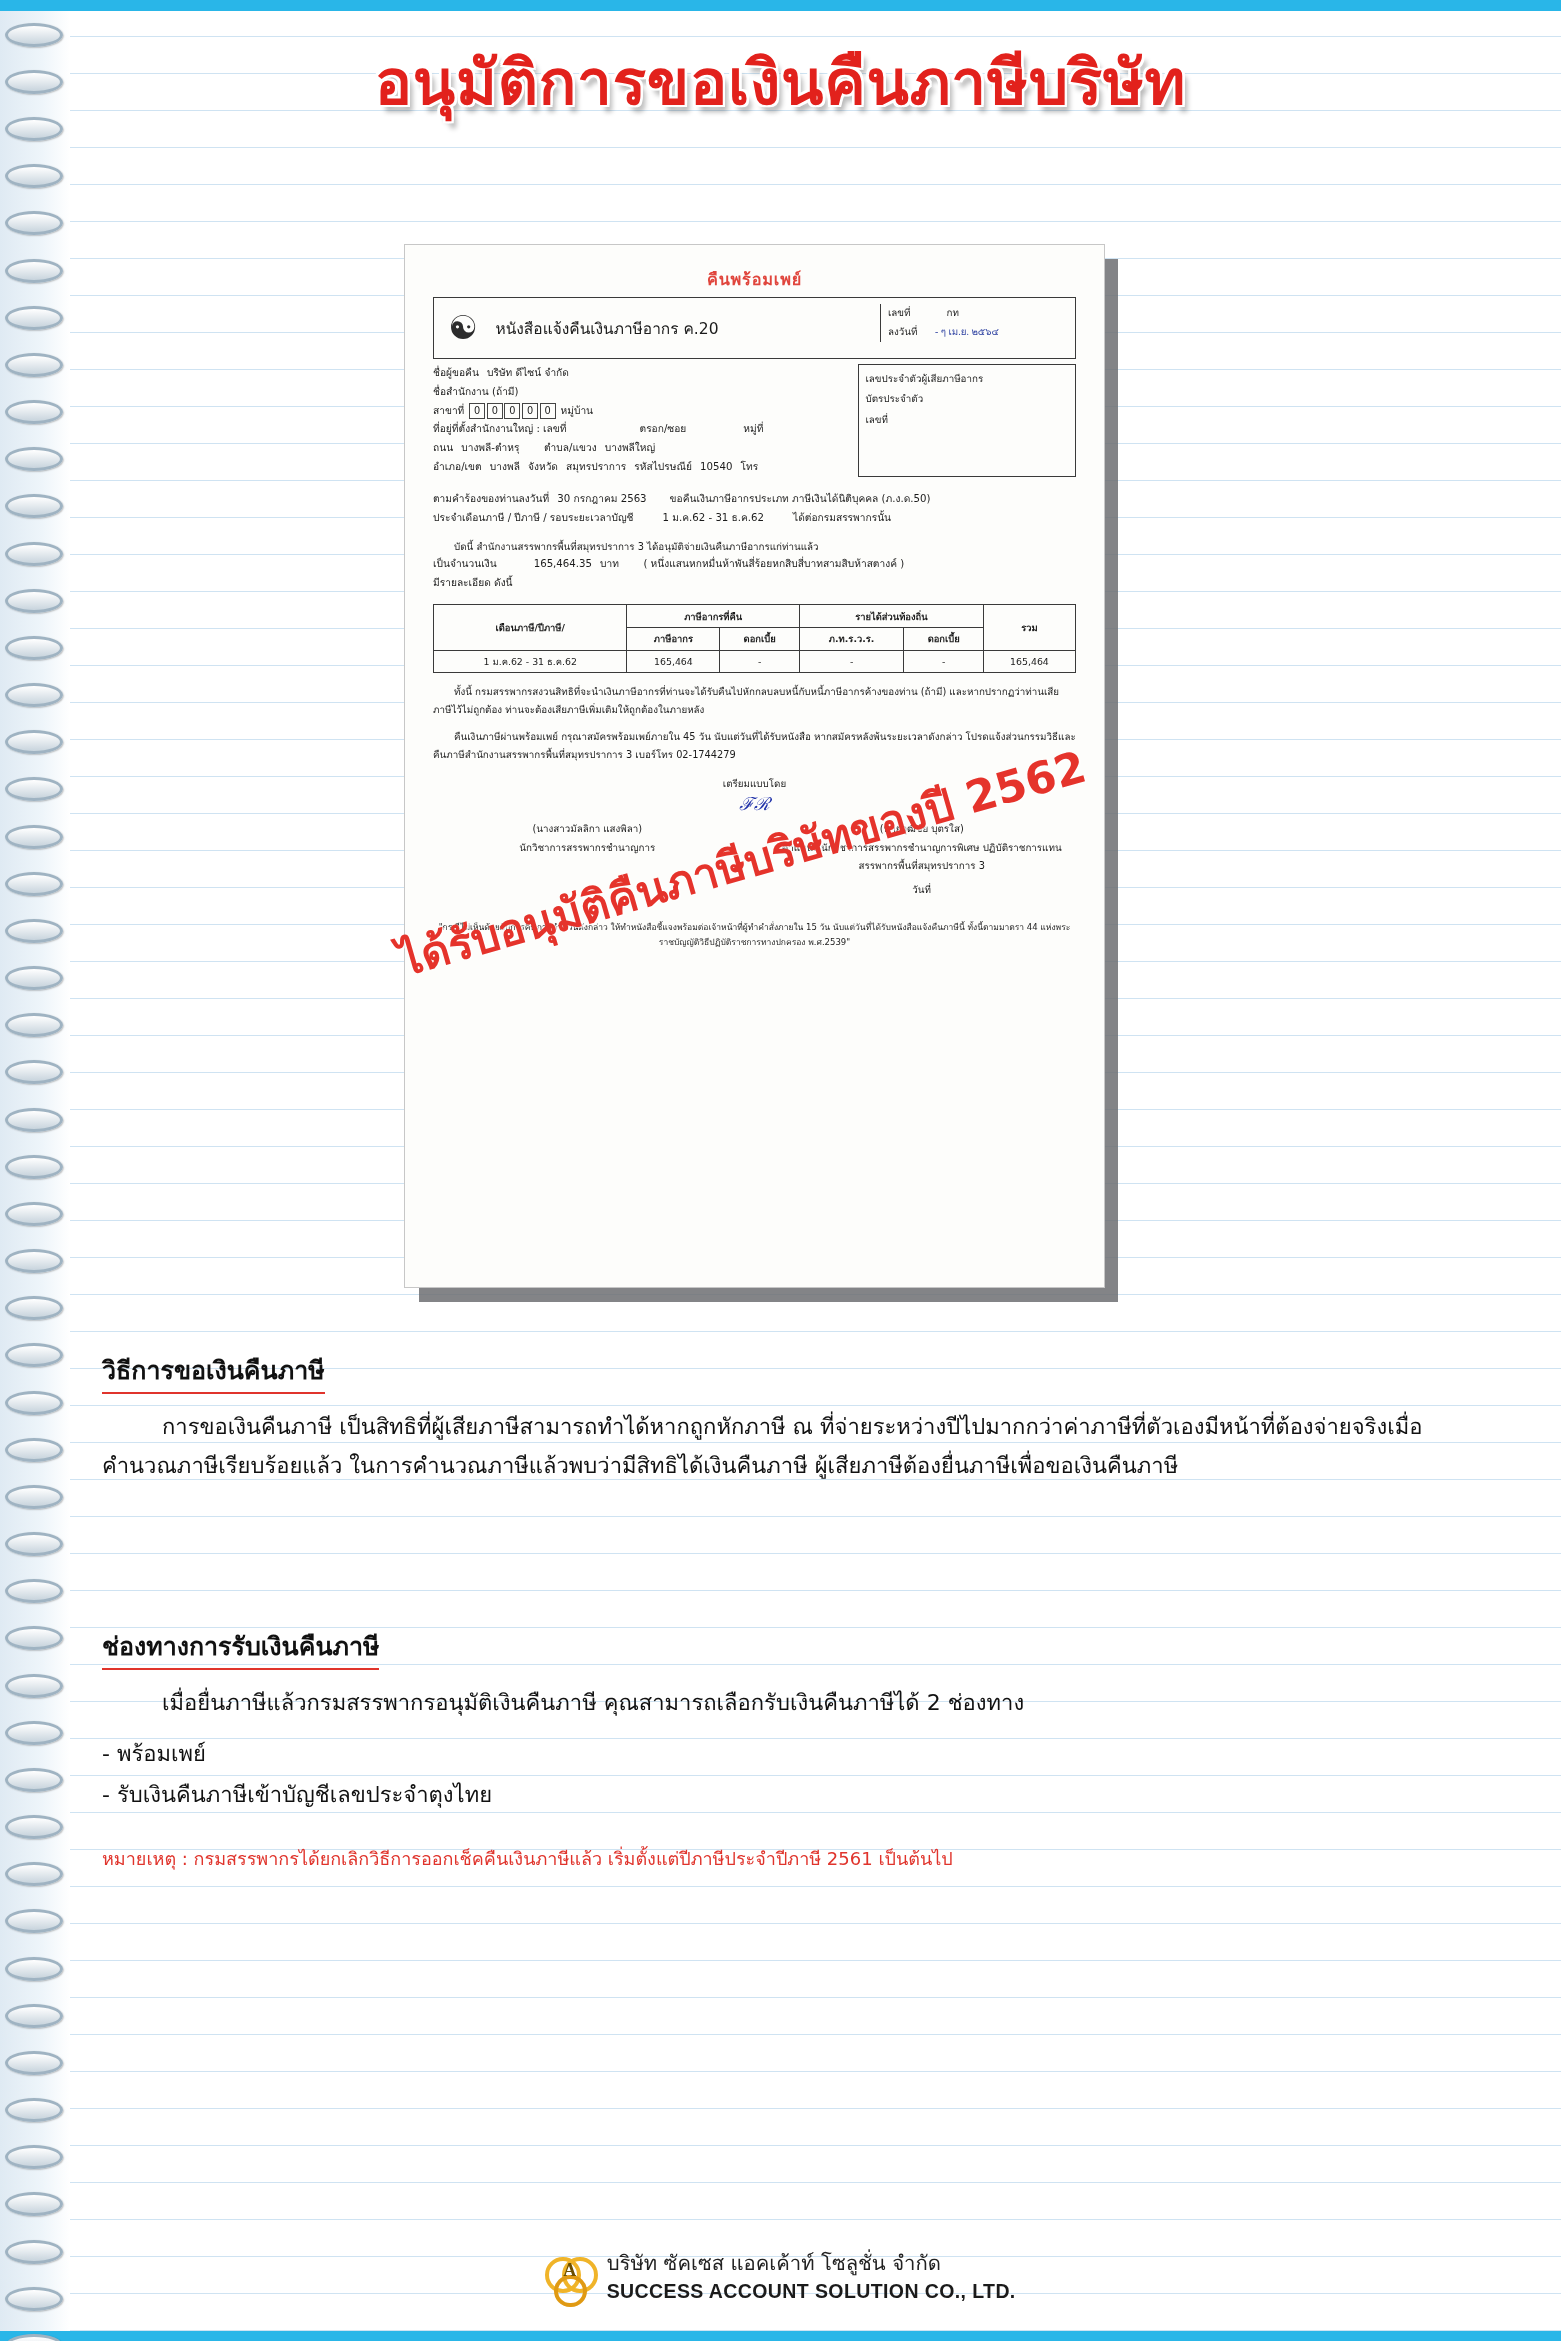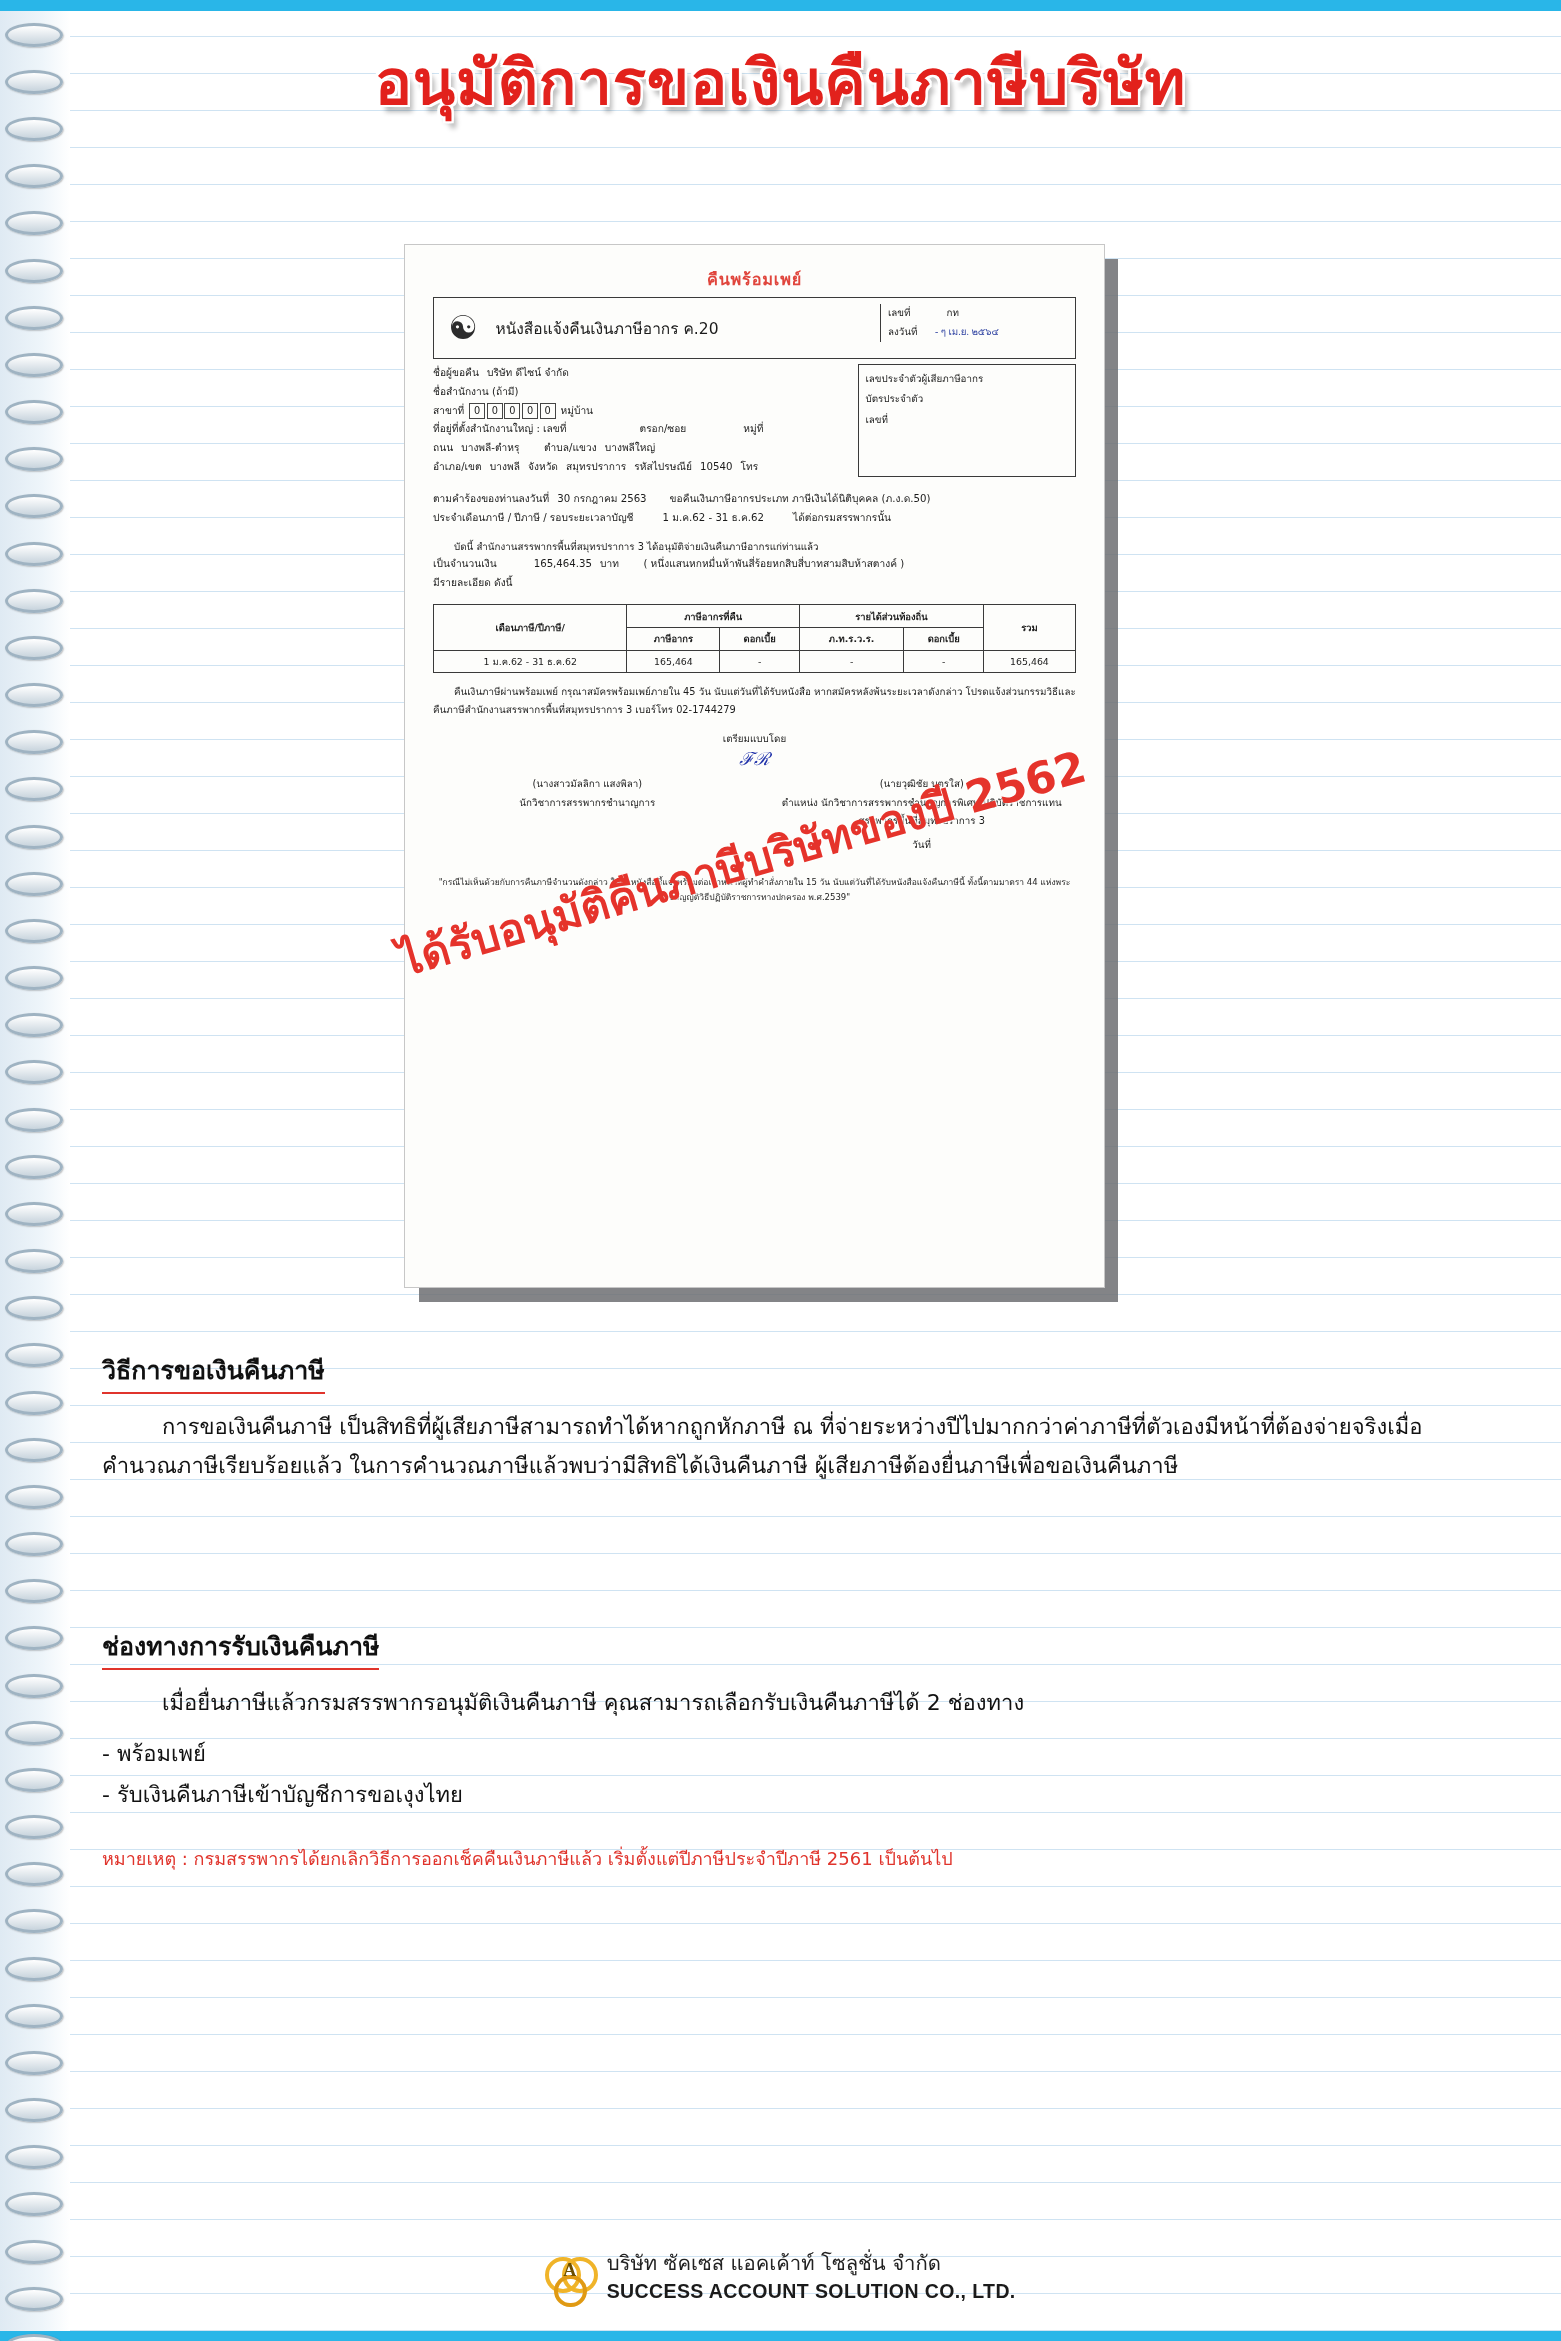--- a/index.html
+++ b/index.html
@@ -331,20 +331,21 @@
             <td>1 ม.ค.62 - 31 ธ.ค.62</td>
             <td>165,464</td>
             <td>-</td>
             <td>-</td>
             <td>-</td>
             <td>165,464</td>
           </tr>
         </tbody>
       </table>
 
+      <div class="para">ทั้งนี้ กรมสรรพากรสงวนสิทธิที่จะนำเงินภาษีอากรที่ท่านจะได้รับคืนไปหักกลบลบหนี้กับหนี้ภาษีอากรค้างของท่าน (ถ้ามี) และหากปรากฏว่าท่านเสียภาษีไว้ไม่ถูกต้อง ท่านจะต้องเสียภาษีเพิ่มเติมให้ถูกต้องในภายหลัง</div>
       <div class="para">คืนเงินภาษีผ่านพร้อมเพย์ กรุณาสมัครพร้อมเพย์ภายใน 45 วัน นับแต่วันที่ได้รับหนังสือ หากสมัครหลังพ้นระยะเวลาดังกล่าว โปรดแจ้งส่วนกรรมวิธีและคืนภาษีสำนักงานสรรพากรพื้นที่สมุทรปราการ 3 เบอร์โทร 02-1744279</div>
 
       <div class="sign-area">
         <div style="text-align:center">เตรียมแบบโดย</div>
         <div style="text-align:center" class="sig-scribble">ℱℛ</div>
         <div class="sign-row">
           <div class="sign-col">
             <div>(นางสาวมัลลิกา  แสงพิลา)</div>
             <div>นักวิชาการสรรพากรชำนาญการ</div>
           </div>
@@ -368,21 +369,21 @@
 
   <div class="section" style="top:1350px">
     <div class="s-head">วิธีการขอเงินคืนภาษี</div>
     <div class="s-para">การขอเงินคืนภาษี เป็นสิทธิที่ผู้เสียภาษีสามารถทำได้หากถูกหักภาษี ณ ที่จ่ายระหว่างปีไปมากกว่าค่าภาษีที่ตัวเองมีหน้าที่ต้องจ่ายจริงเมื่อคำนวณภาษีเรียบร้อยแล้ว ในการคำนวณภาษีแล้วพบว่ามีสิทธิได้เงินคืนภาษี ผู้เสียภาษีต้องยื่นภาษีเพื่อขอเงินคืนภาษี</div>
   </div>
 
   <div class="section" style="top:1626px">
     <div class="s-head">ช่องทางการรับเงินคืนภาษี</div>
     <div class="s-para">เมื่อยื่นภาษีแล้วกรมสรรพากรอนุมัติเงินคืนภาษี คุณสามารถเลือกรับเงินคืนภาษีได้ 2 ช่องทาง</div>
     <div class="s-line" style="margin-top:11.4px">- พร้อมเพย์</div>
-    <div class="s-line">- รับเงินคืนภาษีเข้าบัญชีการขอเงุงไทย</div>
+    <div class="s-line">- รับเงินคืนภาษีเข้าบัญชีเลขประจำตุงไทย</div>
     <div class="note" style="margin-top:29px">หมายเหตุ : กรมสรรพากรได้ยกเลิกวิธีการออกเช็คคืนเงินภาษีแล้ว เริ่มตั้งแต่ปีภาษีประจำปีภาษี 2561 เป็นต้นไป</div>
   </div>
 
   <div class="footer">
     <div class="footer-inner">
       <div class="logo">
         <div class="c1"></div>
           <div class="c2"></div>
           <div class="c3"></div>
         <div class="a">A</div>

